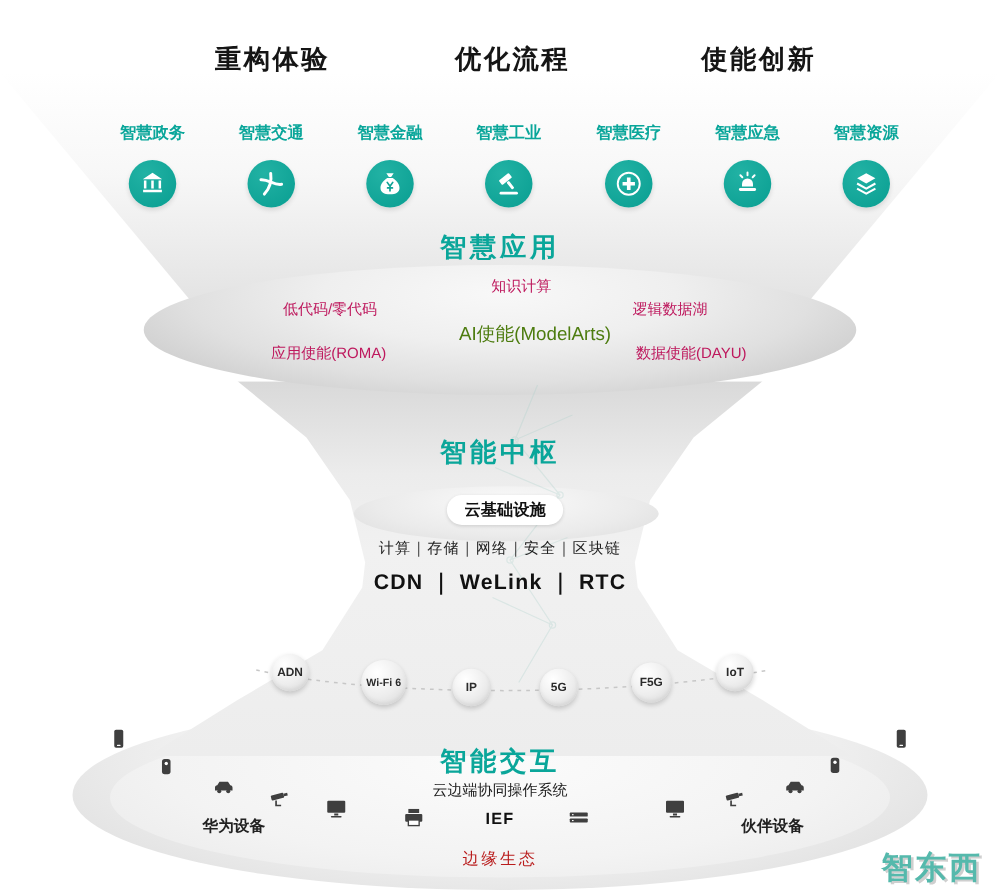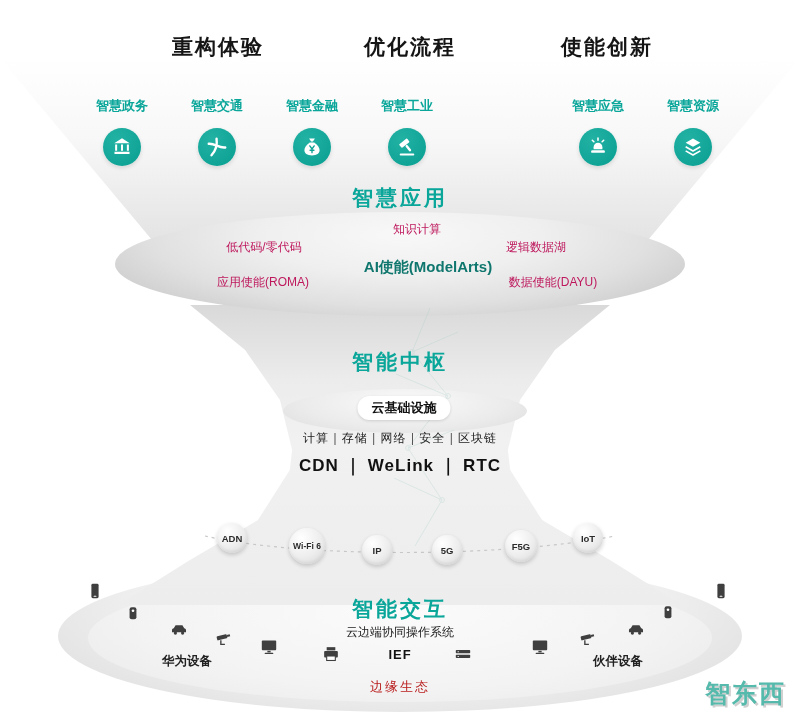--- a/index.html
+++ b/index.html
@@ -35,21 +35,21 @@
   .base-inner{
     left:88px;top:574px;width:624px;height:128px;border-radius:50%;z-index:0;
     background:radial-gradient(ellipse at 50% 30%, #fbfbfb 0%, #f3f3f3 60%, #e8e8e8 100%);
   }
   .overlay{position:absolute;left:0;top:0;z-index:3;pointer-events:none;}
   
   .ct{position:absolute;transform:translateX(-50%);white-space:nowrap;z-index:4;}
   .hdr{font-size:21px;font-weight:700;color:#151515;letter-spacing:2px;}
   .layer-title{font-size:21px;font-weight:700;color:var(--title-teal);letter-spacing:3px;}
   .disc-sm{font-size:12px;color:#be185d;}
-  .disc-ai{font-size:15px;font-weight:700;color:#0f766e;}
+  .disc-ai{font-size:15px;font-weight:400;color:#4d7c0f;}
   .pill{background:#fff;border-radius:12px;padding:3px 14px;font-size:13px;font-weight:700;color:#111;box-shadow:0 1px 3px rgba(0,0,0,.14);}
   .line-sm{font-size:12px;color:#222;letter-spacing:1px;}
   .line-bold{font-size:17px;font-weight:700;color:#111;letter-spacing:1px;}
   .bot-sm{font-size:12px;color:#222;}
   .bot-bold{font-size:13px;font-weight:700;color:#111;letter-spacing:1px;}
   .bot-label{font-size:12.5px;font-weight:600;color:#222;}
   .eco-label{font-size:13px;color:#b91c1c;letter-spacing:2px;}
   
   .app{top:97px;text-align:left;}
   .app-label{font-size:13px;font-weight:700;color:var(--title-teal);}
@@ -137,20 +137,29 @@
     <div class="app-circle">
         <svg viewBox="0 0 24 24" fill="#fff">
           <g transform="rotate(-38 10 9)">
             <rect x="4.5" y="5" width="11" height="5" rx="1"></rect>
             <rect x="8.8" y="10.5" width="2.6" height="8" rx="1"></rect>
           </g>
           <rect x="4" y="19" width="16" height="2.4" rx="1.2"></rect>
         </svg>
       </div>
   </div>
+  <div class="ct app" style="left:503px">
+    <div class="app-label">智慧医疗</div>
+    <div class="app-circle">
+        <svg viewBox="0 0 24 24">
+          <circle cx="12" cy="12" r="9.6" fill="none" stroke="#fff" stroke-width="1.7"></circle>
+          <path fill="#fff" d="M10.4 6.6h3.2v3.8h3.8v3.2h-3.8v3.8h-3.2v-3.8H6.6v-3.2h3.8z"></path>
+        </svg>
+      </div>
+  </div>
   <div class="ct app" style="left:598px">
     <div class="app-label">智慧应急</div>
     <div class="app-circle">
         <svg viewBox="0 0 24 24" fill="#fff">
           <path d="M7.2 14.5v-2.3a4.8 4.8 0 0 1 9.6 0v2.3z"></path>
           <rect x="4.5" y="15.6" width="15" height="2.8" rx="1.3"></rect>
           <path fill="none" stroke="#fff" stroke-width="1.7" stroke-linecap="round" d="M12 2.2v2.4M5.8 4.6l1.7 1.7M18.2 4.6l-1.7 1.7"></path>
         </svg>
       </div>
   </div>

